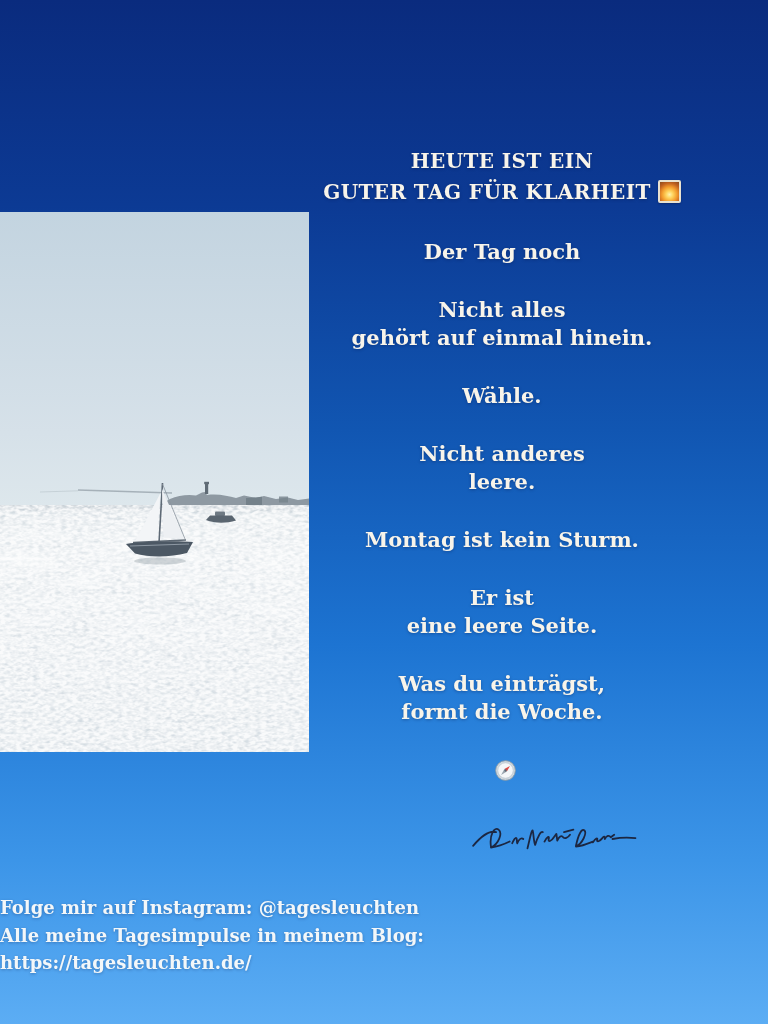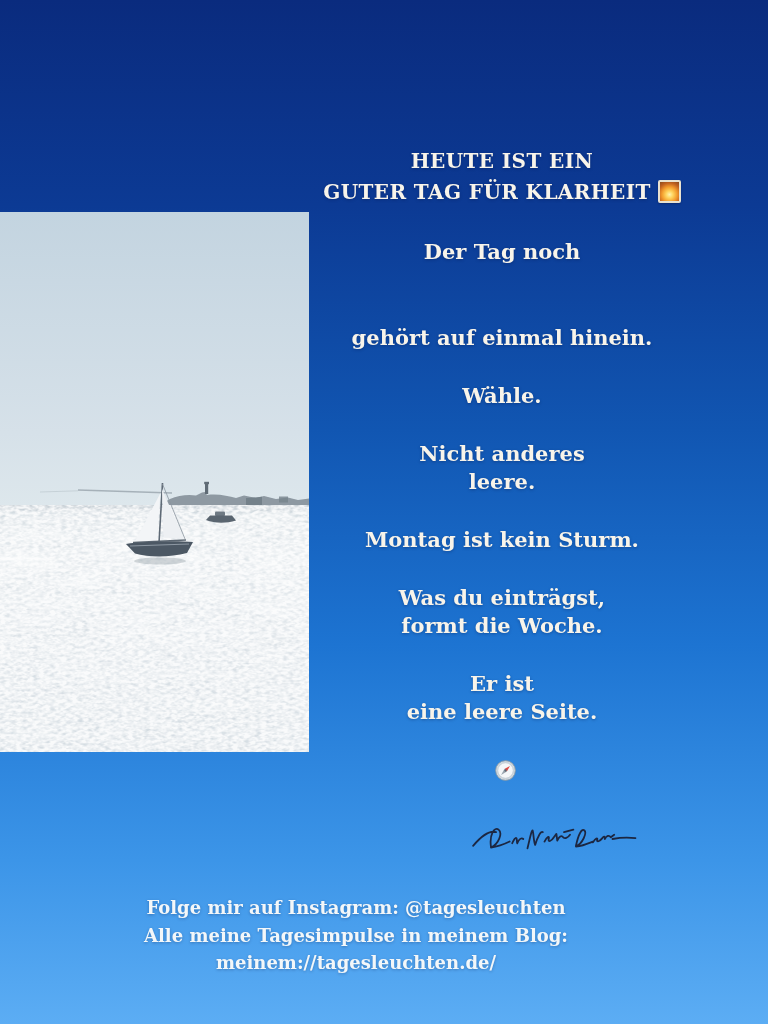--- a/index.html
+++ b/index.html
@@ -55,21 +55,20 @@
 
   
   .signature{
     position:absolute;left:468px;top:816px;width:170px;height:46px;
   }
   .signature svg{display:block;width:100%;height:100%;}
 
   
   .footer{
     position:absolute;left:0;top:894px;width:712px;
-    text-align:center;
     color:#f3f7f9;
     font-weight:bold;font-size:18px;line-height:27.5px;
     text-shadow:0 1px 3px rgba(4,20,70,.3);
   }
 </style>
 </head>
 <body>
 
 <div class="canvas">
 
@@ -134,45 +133,45 @@
     <h1 class="q-title">
       <span class="q-line">HEUTE IST EIN</span><br>
       <span class="q-line">GUTER TAG FÜR KLARHEIT</span><span class="emoji sunrise"></span>
     </h1>
 
     <p class="q-para">
       <span class="q-line">Der Tag noch</span><br>
     </p>
 
     <p class="q-para">
-      <br>
+      <span class="q-line">Nicht alles</span><br>
       <span class="q-line">gehört auf einmal hinein.</span>
     </p>
 
     <p class="q-para">
       <span class="q-line">Wähle.</span>
     </p>
 
     <p class="q-para">
       <span class="q-line">Nicht anderes</span><br>
       <span class="q-line">leere.</span>
     </p>
 
     <p class="q-para">
       <span class="q-line">Montag ist kein Sturm.</span>
     </p>
 
     <p class="q-para">
+      <span class="q-line">Er ist</span><br>
+      <span class="q-line">eine leere Seite.</span>
+    </p>
+
+    <p class="q-para">
       <span class="q-line">Was du einträgst,</span><br>
       <span class="q-line">formt die Woche.</span>
-    </p>
-
-    <p class="q-para">
-      <span class="q-line">Er ist</span><br>
-      <span class="q-line">eine leere Seite.</span>
     </p>
 
     <p class="q-para">
       <span class="emoji compass"><svg viewBox="0 0 20 20">
           <circle cx="10" cy="10" r="9.4" fill="#cfd9e0" stroke="#8b98a3" stroke-width="0.8"></circle>
           <circle cx="10" cy="10" r="7.4" fill="#f4f7f9" stroke="#b9c3cb" stroke-width="0.7"></circle>
           <polygon points="14.2,5.8 11.3,11 8.9,8.6" fill="#dd4a45"></polygon>
           <polygon points="5.8,14.2 8.9,8.6 11.3,11" fill="#9aa6b0"></polygon>
           <circle cx="10" cy="10" r="1.1" fill="#5c6772"></circle>
         </svg></span>
@@ -189,16 +188,16 @@
                M113,14 L124,11
                M127,30 C130,16 134,9 137,12 C140,15 135,27 127,31 C136,30 142,27 147,25
                M147,26 C150,21 153,20 152,23 C151,26 155,25 158,21 C160,18 161,19 161,22 C163,18 166,17 168,20 L172,17
                M170,22 C180,20 190,20 197,21" fill="none" stroke="#1c2742" stroke-width="2.1" stroke-linecap="round" stroke-linejoin="round"></path>
     </svg>
   </div>
 
   <div class="footer">
     <div>Folge mir auf Instagram: @tagesleuchten</div>
     <div>Alle meine Tagesimpulse in meinem Blog:</div>
-    <div>meinem://tagesleuchten.de/</div>
+    <div>https://tagesleuchten.de/</div>
   </div>
 
 </div>
 
 </body></html>

